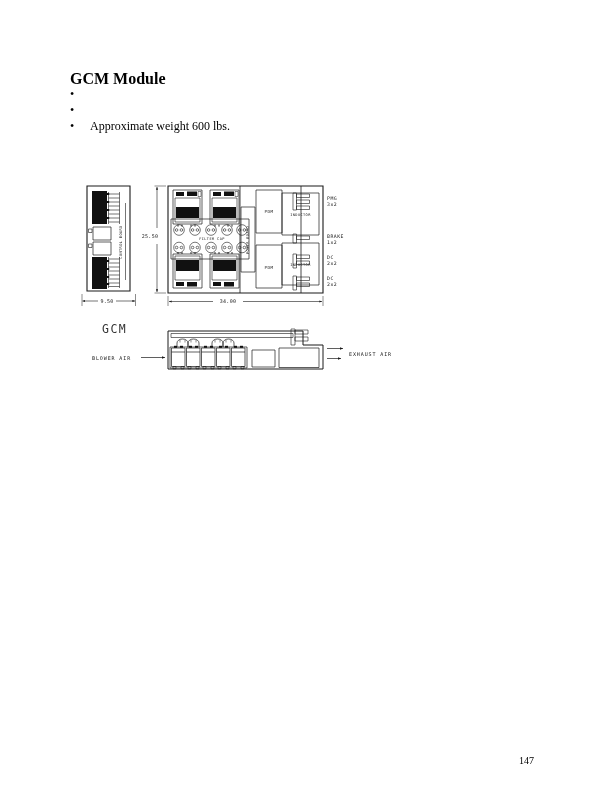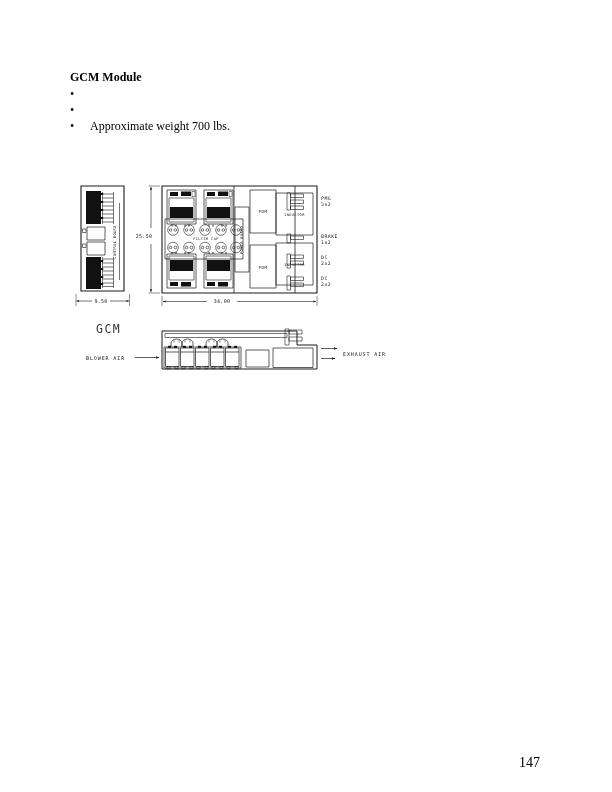--- a/index.html
+++ b/index.html
@@ -1,58 +1,58 @@
 <!DOCTYPE html>
 <html><head>
 <meta charset="utf-8">
 <style>
   html,body{margin:0;padding:0;}
   body{width:612px;height:792px;background:#ffffff;position:relative;overflow:hidden;
        font-family:"Liberation Serif", serif;color:#000;}
   .page{position:absolute;inset:0;background:#fff;}
 
   
-  .title{position:absolute;left:70px;top:70px;font-size:12px;font-weight:bold;}
+  .title{position:absolute;left:70px;top:70px;font-size:16px;font-weight:bold;}
   .bullets{position:absolute;left:70px;top:86px;width:460px;}
   .bullet-row{display:flex;font-size:12px;line-height:16px;}
   .bullet-row .dot{width:20px;flex:0 0 20px;}
 
   
-  .figure-wrap{position:absolute;left:69px;top:180px;width:340px;height:200px;text-align:center;}
+  .figure-wrap{position:absolute;left:75px;top:180px;width:340px;height:200px;text-align:center;}
   svg{display:block;}
   svg *{vector-effect:non-scaling-stroke;}
   .ln{stroke:#1a1a1a;fill:none;}
   .fl{fill:#111;stroke:none;}
   .wh{fill:#fff;stroke:#1a1a1a;}
   svg text{font-family:"DejaVu Sans Mono", monospace;fill:#1a1a1a;}
   .cad-s{font-size:3.6px;letter-spacing:0.4px;}
   .cad-m{font-size:4.2px;letter-spacing:0.5px;}
   .cad-lbl{font-size:4.8px;letter-spacing:0.5px;}
   .cad-dim{font-size:5px;letter-spacing:0.3px;}
   .cad-air{font-size:5px;letter-spacing:0.9px;}
   .cad-big{font-size:11.5px;letter-spacing:1.5px;fill:#333;}
 
-  .page-number{position:absolute;left:519px;top:755px;font-size:14px;text-align:right;}
+  .page-number{position:absolute;left:519px;top:755px;font-size:10px;text-align:right;}
 </style>
 </head>
 <body>
 
 <div class="page">
 
   <div class="title">GCM Module</div>
   <div class="bullets">
     <div class="bullet-row">
       <span class="dot">•</span>
     </div>
     <div class="bullet-row">
       <span class="dot">•</span>
     </div>
     <div class="bullet-row">
       <span class="dot">•</span>
-      <span>Approximate weight 700 lbs.</span>
+      <span>Approximate weight 600 lbs.</span>
     </div>
   </div>
 
   <div class="figure-wrap">
   <svg width="340" height="200" viewBox="0 0 340 200">
     <defs>
       <marker id="arr" markerWidth="6" markerHeight="4" refX="4.4" refY="1.75" orient="auto">
         <path d="M0,0 L4.5,1.75 L0,3.5 Z" fill="#1a1a1a"></path>
       </marker>
     </defs>

